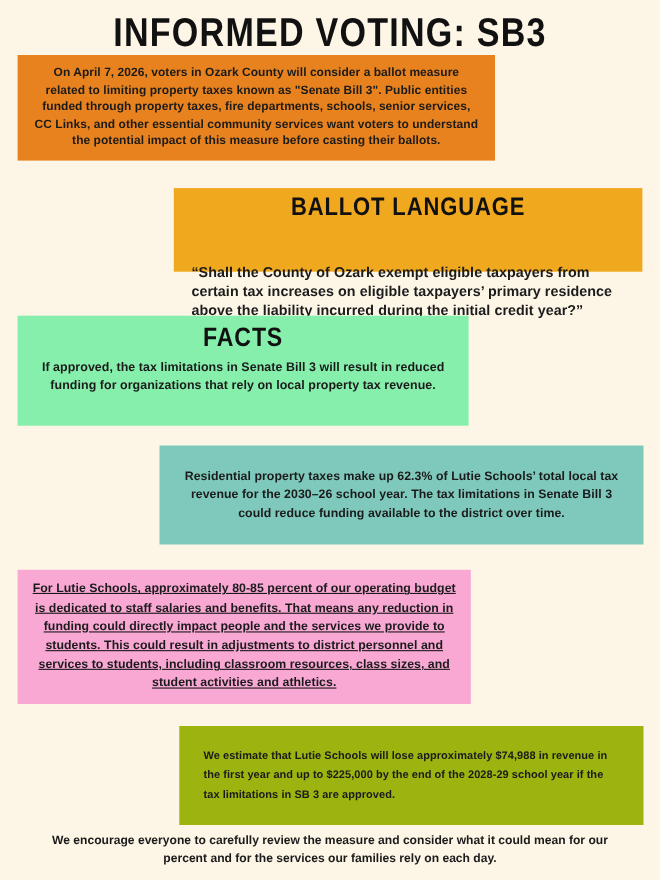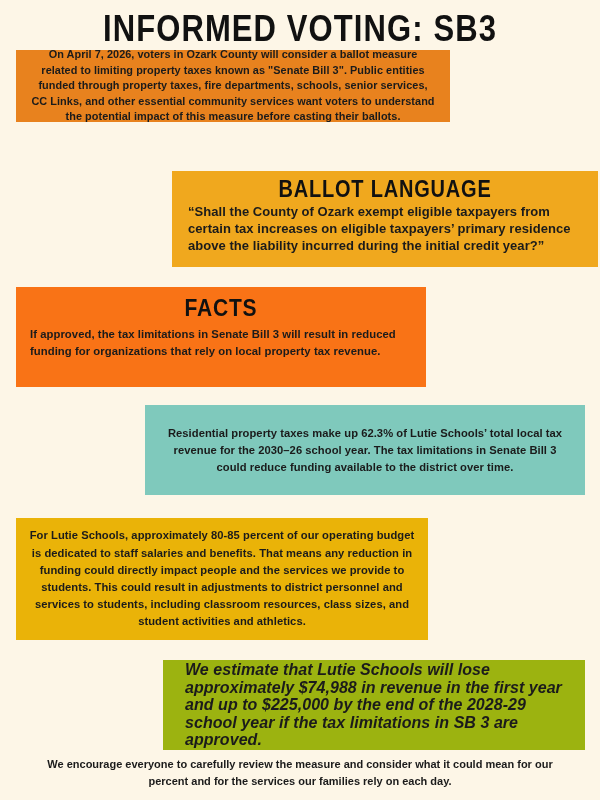--- a/index.html
+++ b/index.html
@@ -66,49 +66,50 @@
     color: #1b1b1b;
     text-align: center;
     letter-spacing: 0.05px;
   }
 
   
   #intro-block {
     left: 16px;
     top: 50px;
     width: 434px;
-    height: 72px;
+    height: 96px;
     background: #e8821e;
     padding: 6px 14px;
   }
   #intro-block .block-body { font-size: 10.9px; line-height: 15.6px; }
 
   #ballot-block {
-    left: 172px;
+    left: 158px;
     top: 171px;
     width: 426px;
-    height: 96px;
+    height: 76px;
     background: #f0a81e;
     padding: 4px 16px 6px 16px;
     justify-content: flex-start;
+    gap: 36px;
   }
   #ballot-block .block-heading { margin-top: 2px; margin-bottom: 2px; }
   #ballot-block .block-body { text-align: left; font-size: 13px; line-height: 17px; }
 
   #facts-block {
     left: 16px;
     top: 287px;
     width: 410px;
     height: 100px;
     background: #9cb310;
     padding: 6px 14px;
     justify-content: flex-start;
   }
   #facts-block .block-heading { margin-top: 3px; margin-bottom: 6px; font-size: 21px; }
-  #facts-block .block-body { text-align: left; font-size: 11.3px; line-height: 17px; }
+  #facts-block .block-body { text-align: center; font-size: 11.3px; line-height: 17px; }
 
   #residential-block {
     left: 145px;
     top: 405px;
     width: 440px;
     height: 90px;
     background: #7fc9bc;
     padding: 6px 18px;
   }
   #residential-block .block-body { font-size: 11.2px; line-height: 17px; }
@@ -124,21 +125,21 @@
   #operating-block .block-body { font-size: 11.2px; line-height: 17.2px; }
 
   #estimate-block {
     left: 163px;
     top: 660px;
     width: 422px;
     height: 90px;
     background: #9cb310;
     padding: 6px 22px;
   }
-  #estimate-block .block-body { text-align: left; font-size: 16px; line-height: 17.4px; font-style: italic; }
+  #estimate-block .block-body { text-align: left; font-size: 10px; line-height: 17.4px; }
 
   
   #closing-note {
     position: absolute;
     left: 40px;
     top: 756px;
     width: 520px;
     text-align: center;
     font-weight: bold;
     font-size: 11px;
@@ -155,30 +156,30 @@
 
   <div class="block" id="intro-block" style="background: rgb(232, 130, 30);">
     <div class="block-body">On April 7, 2026, voters in Ozark County will consider a ballot measure related to limiting property taxes known as "Senate Bill 3". Public entities funded through property taxes, fire departments, schools, senior services, CC Links, and other essential community services want voters to understand the potential impact of this measure before casting their ballots.</div>
   </div>
 
   <div class="block" id="ballot-block" style="background: rgb(240, 168, 30);">
     <div class="block-heading">BALLOT LANGUAGE</div>
     <div class="block-body">“Shall the County of Ozark exempt eligible taxpayers from certain tax increases on eligible taxpayers’ primary residence above the liability incurred during the initial credit year?”</div>
   </div>
 
-  <div class="block" id="facts-block" style="background: #f97316;">
+  <div class="block" id="facts-block" style="background: #86efac;">
     <div class="block-heading">FACTS</div>
     <div class="block-body">If approved, the tax limitations in Senate Bill 3 will result in reduced funding for organizations that rely on local property tax revenue.</div>
   </div>
 
   <div class="block" id="residential-block" style="background: rgb(127, 201, 188);">
     <div class="block-body">Residential property taxes make up 62.3% of Lutie Schools’ total local tax revenue for the 2030–26 school year. The tax limitations in Senate Bill 3 could reduce funding available to the district over time.</div>
   </div>
 
-  <div class="block" id="operating-block" style="background: #eab308;">
+  <div class="block" id="operating-block" style="background: #f9a8d4; text-decoration: underline;">
     <div class="block-body">For Lutie Schools, approximately 80-85 percent of our operating budget is dedicated to staff salaries and benefits. That means any reduction in funding could directly impact people and the services we provide to students. This could result in adjustments to district personnel and services to students, including classroom resources, class sizes, and student activities and athletics.</div>
   </div>
 
   <div class="block" id="estimate-block" style="background: rgb(156, 179, 16);">
     <div class="block-body">We estimate that Lutie Schools will lose approximately $74,988 in revenue in the first year and up to $225,000 by the end of the 2028-29 school year if the tax limitations in SB 3 are approved.</div>
   </div>
 
   <div id="closing-note">We encourage everyone to carefully review the measure and consider what it could mean for our percent and for the services our families rely on each day.</div>
 
 </div>

